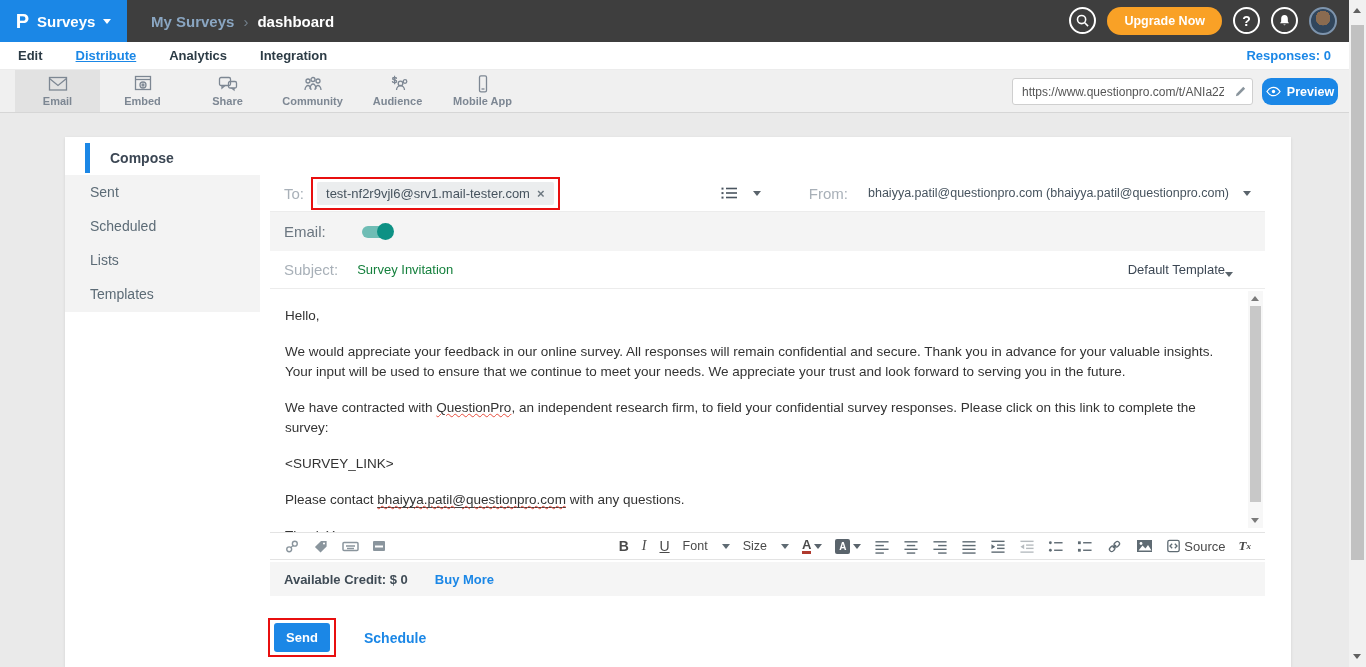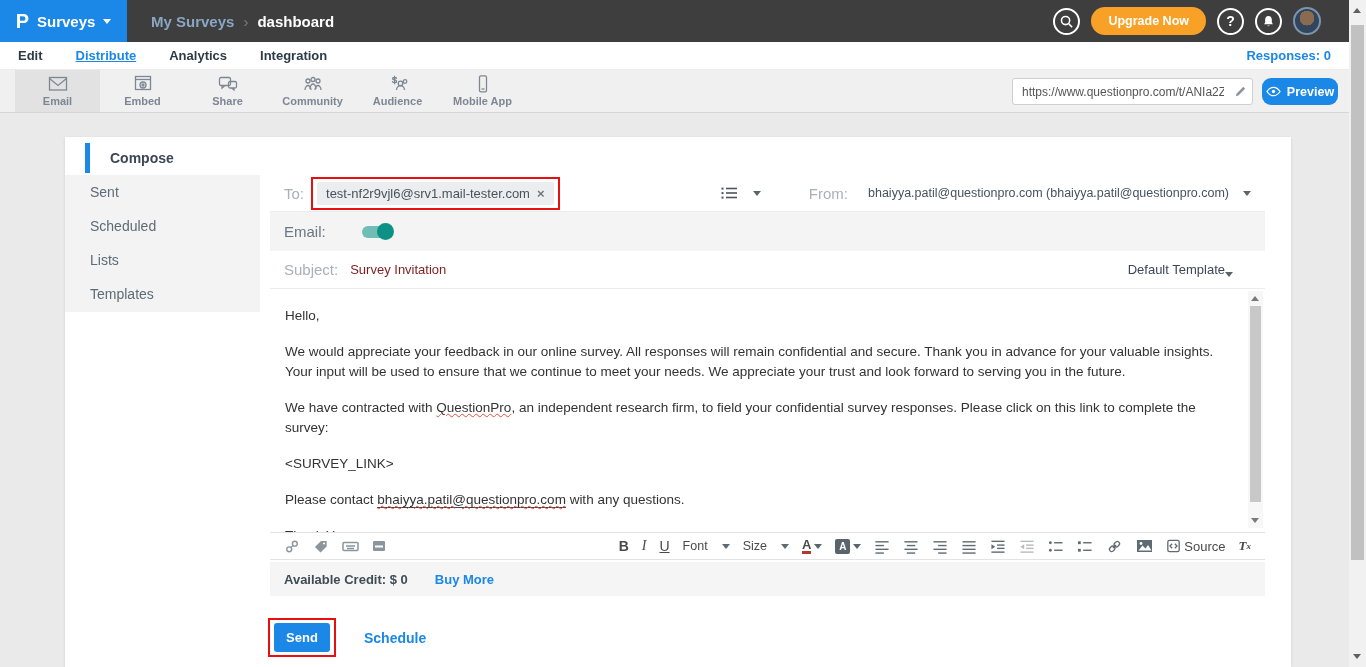--- a/index.html
+++ b/index.html
@@ -9,21 +9,21 @@
   
   .topbar { position:absolute; left:0; top:0; width:1349px; height:42px; background:#3e3e3e; display:flex; align-items:center; }
   .logo-block { width:127px; height:42px; background:#1b87e6; display:flex; align-items:center; justify-content:center; gap:8px; cursor:pointer; }
   .logo-p { color:#fff; font-size:20px; font-weight:700; line-height:1; }
   .logo-prod { color:#fff; font-size:15px; font-weight:700; }
   .caret-w { width:0; height:0; border-left:4px solid transparent; border-right:4px solid transparent; border-top:5px solid #fff; }
   .breadcrumb { margin-left:24px; display:flex; align-items:center; gap:9px; font-size:15px; font-weight:700; }
   .bc-parent { color:#8aa6c2; cursor:pointer; }
   .bc-sep { color:#73808c; font-weight:400; }
   .bc-current { color:#ffffff; }
-  .topbar-right { margin-left:auto; display:flex; align-items:center; gap:11px; padding-right:28px; }
+  .topbar-right { margin-left:auto; display:flex; gap:11px; padding-right:12px; }
   .circle-btn { width:27px; height:27px; border:2px solid #fff; border-radius:50%; display:flex; align-items:center; justify-content:center; color:#fff; font-weight:700; font-size:14px; cursor:pointer; }
   .upgrade-btn { background:#f9a126; color:#fff; font-size:12.5px; font-weight:700; border:none; border-radius:14px; padding:7px 17px; cursor:pointer; }
   .avatar { width:28px; height:28px; border-radius:50%; border:2px solid #7d94ad; background:radial-gradient(circle at 50% 38%, #8a6b50 0 38%, #31465c 39% 100%); cursor:pointer; }
 
   
   .tabbar { position:absolute; left:0; top:42px; width:1349px; height:28px; background:#fff; display:flex; align-items:center; padding:0 18px; border-bottom:1px solid #ececec; }
   .tab { font-size:13px; font-weight:700; color:#2c3b45; margin-right:33px; cursor:pointer; }
   .tab.active { color:#1b87e6; text-decoration:underline; }
   .responses { margin-left:auto; color:#1b87e6; font-size:13px; font-weight:700; }
 
@@ -55,21 +55,21 @@
   .chip { background:#ebedee; border-radius:2px; padding:4px 9px; font-size:13px; color:#46535e; display:inline-flex; align-items:center; gap:7px; cursor:default; }
   .chip-x { color:#6d7880; font-size:13px; font-weight:700; cursor:pointer; }
   .listicon { margin-left:auto; cursor:pointer; display:flex; align-items:center; }
   .caret-g { width:0; height:0; border-left:4px solid transparent; border-right:4px solid transparent; border-top:5px solid #5a646c; cursor:pointer; }
   .from-label { margin-left:48px; }
   .from-value { margin-left:20px; margin-right:14px; font-size:12.5px; color:#46535e; cursor:pointer; }
   .email-row { height:39px; background:#f4f4f4; padding:0 14px; }
   .toggle { width:30px; height:12px; border-radius:6px; background:#6fbdb5; position:relative; margin-left:36px; cursor:pointer; }
   .toggle::after { content:""; position:absolute; right:-2px; top:-3px; width:17px; height:17px; border-radius:50%; background:#0d9184; }
   .subject-row { height:38px; border-bottom:1px solid #ececec; padding:0 14px; }
-  .subject-value { margin-left:12px; font-size:13px; color:#7f1d1d; }
+  .subject-value { margin-left:19px; font-size:13px; color:#15803d; }
   .template-sel { margin-left:auto; display:flex; align-items:flex-end; cursor:pointer; margin-right:18px; }
   .template-sel span { font-size:13px; color:#3c4754; }
 
   .body-area { position:relative; height:243px; padding:17px 34px 0 15px; overflow:hidden; }
   .body-area p { font-size:13.5px; color:#333; line-height:20px; margin-bottom:16px; }
   .squiggly { text-decoration:underline wavy #e74c3c; text-decoration-thickness:1px; }
   .mail-link { color:#333; border-bottom:1px solid #444; text-decoration:underline wavy #e74c3c; text-decoration-thickness:1px; cursor:pointer; }
   .inner-scroll { position:absolute; right:2px; top:2px; width:15px; height:237px; background:#f7f7f7; }
   .inner-scroll .thumb { position:absolute; left:2px; top:15px; width:11px; height:196px; background:#c8c8c8; }
   .arr { position:absolute; left:3px; width:0; height:0; border-left:4.5px solid transparent; border-right:4.5px solid transparent; }

